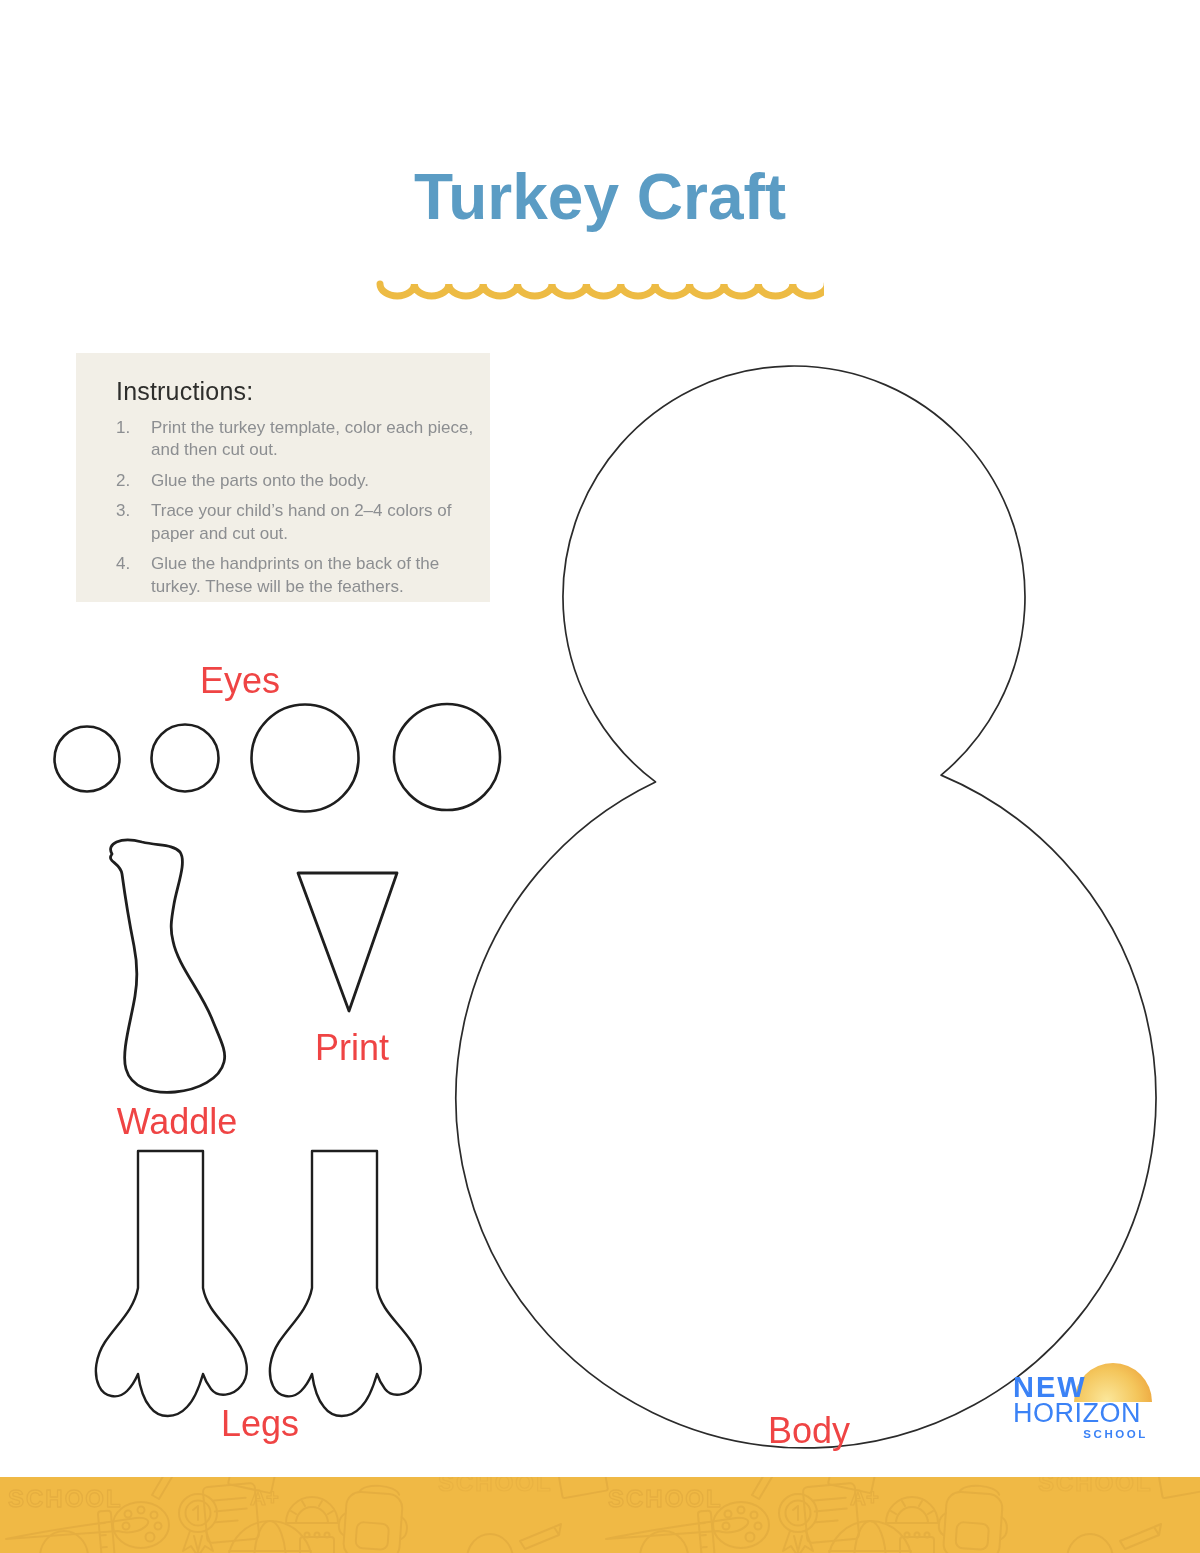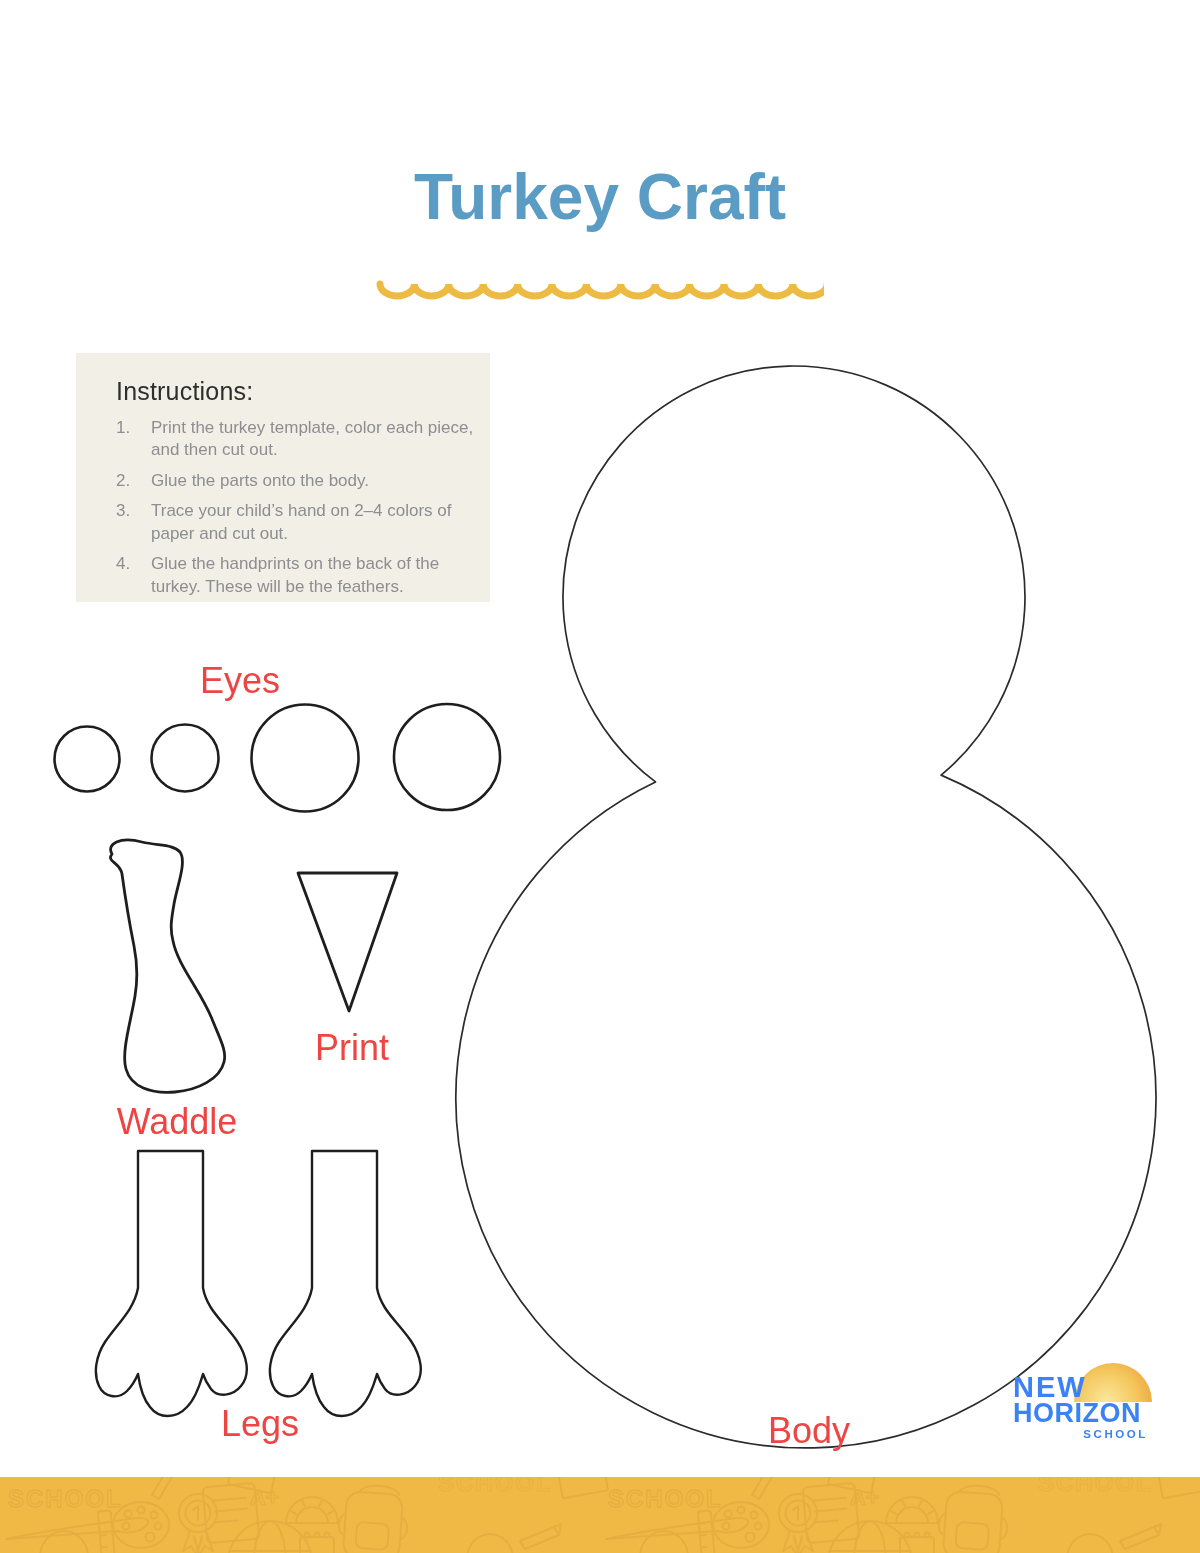--- a/index.html
+++ b/index.html
@@ -46,21 +46,21 @@
   .lbl-legs{left:260px;top:1424px;}
   .lbl-body{left:809px;top:1431px;}
   
   .logo{position:absolute;left:1005px;top:1372px;width:146px;height:82px;color:#3b82f6;}
   .logo-sun{
     position:absolute;left:69px;top:-9px;width:78px;height:39px;
     border-radius:78px 78px 0 0;
     background:radial-gradient(circle at 42% 96%, #fbe79b 0%, #f4c65c 52%, #eca23a 88%);
   }
   .logo-new{position:absolute;left:8px;top:1px;font-size:29px;font-weight:700;letter-spacing:2px;line-height:1;z-index:2;}
-  .logo-horizon{position:absolute;left:8px;top:28px;font-size:27px;font-weight:700;letter-spacing:0.5px;line-height:1;z-index:2;}
+  .logo-horizon{position:absolute;left:8px;top:28px;font-size:27px;font-weight:400;letter-spacing:0.5px;line-height:1;z-index:2;}
   .logo-academy{position:absolute;left:0;top:57px;width:143px;text-align:right;font-size:11.5px;font-weight:700;letter-spacing:2.6px;line-height:1;z-index:2;}
   
   .banner{
     position:absolute;left:0;bottom:0;width:1200px;height:76px;
     background:#f0b945;overflow:hidden;
   }
 </style>
 </head>
 <body>
 

